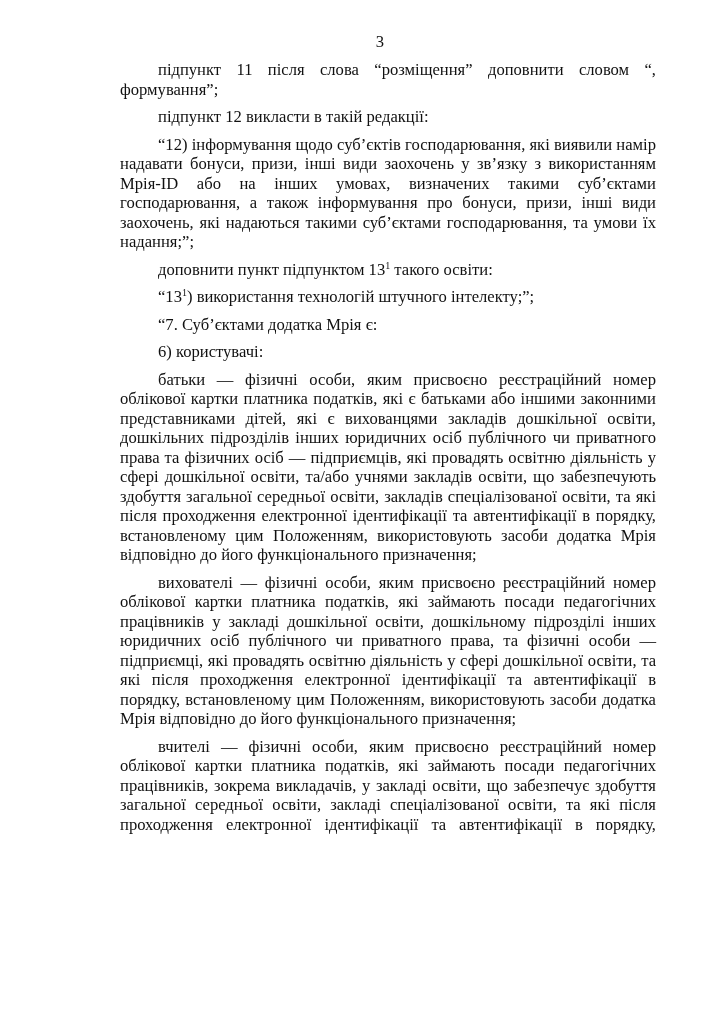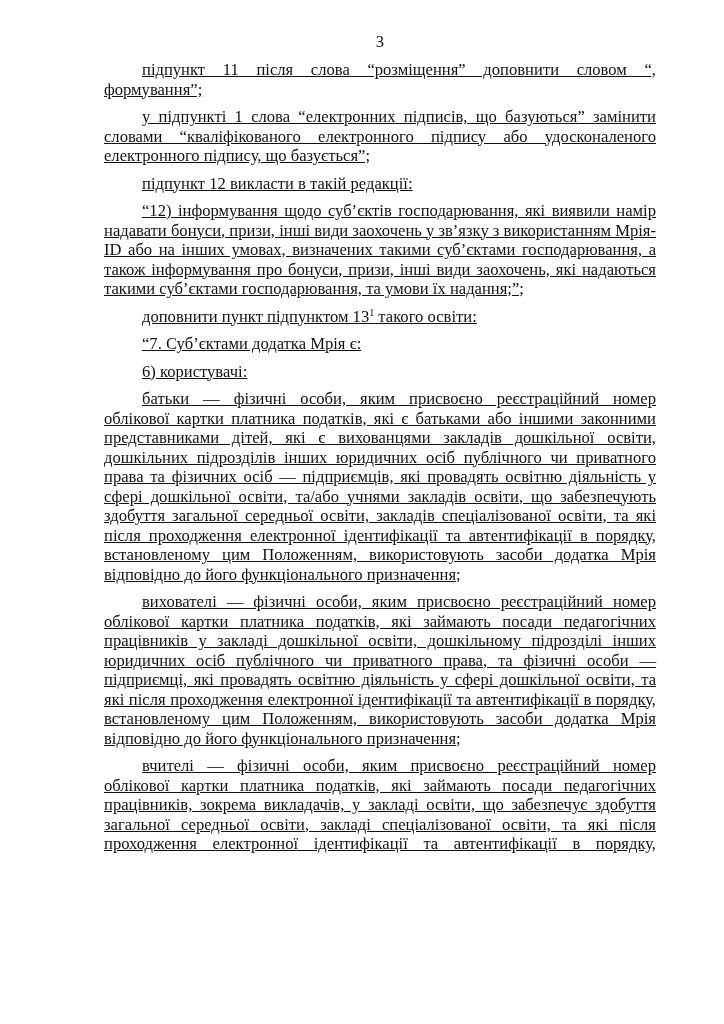--- a/index.html
+++ b/index.html
@@ -8,41 +8,40 @@
     position: absolute; left: 104px; top: 0; width: 552px;
     font-family: "Liberation Serif", "DejaVu Serif", serif;
     font-size: 16.6px; color: #111111;
   }
   .page-number {
     position: absolute; left: 0; width: 552px; top: 32px;
     text-align: center; font-size: 16.6px;
   }
   .body { position: absolute; top: 60px; left: 0; width: 552px; }
   .p {
-    margin: 0 0 8px 0;
+    margin: 0 0 8px 16px;
     line-height: 19.5px;
     text-align: justify;
     text-indent: 38px;
     hyphens: none;
-    text-decoration: underline;
   }
   .p.last { text-align-last: justify; }
   sup { font-size: 10px; line-height: 0; vertical-align: 6px; }
 </style>
 </head>
 <body>
 
 <div class="page">
   <div class="page-number">3</div>
 
   <div class="body">
     <p class="p">підпункт 11 після слова “розміщення” доповнити словом “, формування”;</p>
-    <p class="p">у підпункті 1 слова “електронних підписів, що базуються” замінити словами “кваліфікованого електронного підпису або удосконаленого електронного підпису, що базується”;</p>
     <p class="p">підпункт 12 викласти в такій редакції:</p>
     <p class="p">“12) інформування щодо суб’єктів господарювання, які виявили намір надавати бонуси, призи, інші види заохочень у зв’язку з використанням Мрія-ID або на інших умовах, визначених такими суб’єктами господарювання, а також інформування про бонуси, призи, інші види заохочень, які надаються такими суб’єктами господарювання, та умови їх надання;”;</p>
     <p class="p"><span>доповнити пункт підпунктом 13</span><sup>1</sup><span> такого освіти:</span></p>
+    <p class="p"><span>“13</span><sup>1</sup><span>) використання технологій штучного інтелекту;”;</span></p>
     <p class="p">“7. Суб’єктами додатка Мрія є:</p>
     <p class="p">6) користувачі:</p>
     <p class="p">батьки — фізичні особи, яким присвоєно реєстраційний номер облікової картки платника податків, які є батьками або іншими законними представниками дітей, які є вихованцями закладів дошкільної освіти, дошкільних підрозділів інших юридичних осіб публічного чи приватного права та фізичних осіб — підприємців, які провадять освітню діяльність у сфері дошкільної освіти, та/або учнями закладів освіти, що забезпечують здобуття загальної середньої освіти, закладів спеціалізованої освіти, та які після проходження електронної ідентифікації та автентифікації в порядку, встановленому цим Положенням, використовують засоби додатка Мрія відповідно до його функціонального призначення;</p>
     <p class="p">вихователі — фізичні особи, яким присвоєно реєстраційний номер облікової картки платника податків, які займають посади педагогічних працівників у закладі дошкільної освіти, дошкільному підрозділі інших юридичних осіб публічного чи приватного права, та фізичні особи — підприємці, які провадять освітню діяльність у сфері дошкільної освіти, та які після проходження електронної ідентифікації та автентифікації в порядку, встановленому цим Положенням, використовують засоби додатка Мрія відповідно до його функціонального призначення;</p>
     <p class="p last">вчителі — фізичні особи, яким присвоєно реєстраційний номер облікової картки платника податків, які займають посади педагогічних працівників, зокрема викладачів, у закладі освіти, що забезпечує здобуття загальної середньої освіти, закладі спеціалізованої освіти, та які після проходження електронної ідентифікації та автентифікації в порядку,</p>
   </div>
 </div>
 
 </body></html>

